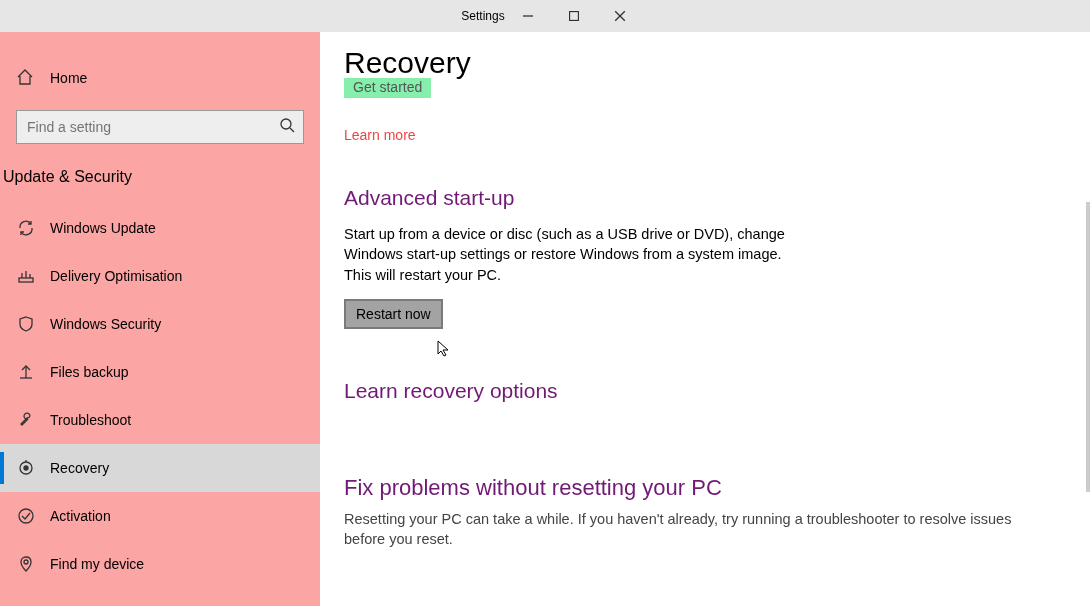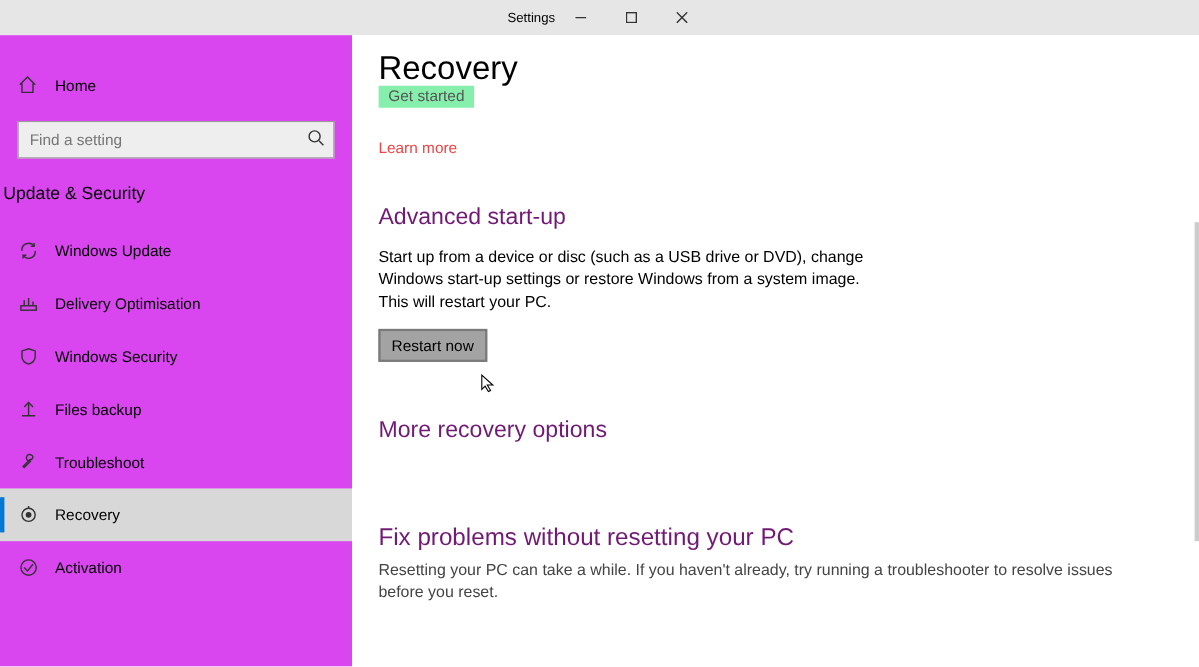--- a/index.html
+++ b/index.html
@@ -6,21 +6,21 @@
     body { width: 1090px; height: 606px; background: #fff; overflow: hidden; position: relative; }
     
     
     .titlebar { height: 32px; display: flex; align-items: center; justify-content: center; background: #e6e6e6; }
     .titlebar-left { display: flex; align-items: center; padding-left: 14px; font-size: 12px; color: #000; }
     .titlebar-controls { display: flex; height: 100%; }
     .titlebar-btn { width: 46px; height: 32px; display: flex; align-items: center; justify-content: center; cursor: pointer; }
     
     
     .content { display: flex; height: 574px; }
-    .sidebar { width: 320px; background: #d946ef; padding-top: 24px; position: relative; }
+    .sidebar { width: 320px; background: #fca5a5; padding-top: 24px; position: relative; }
     .main { flex: 1; background: #fff; padding: 0 24px 0 24px; position: relative; overflow: hidden; }
     
     
     .sidebar-home { display: flex; align-items: center; height: 44px; padding-left: 16px; cursor: pointer; }
     .sidebar-home .icon { width: 20px; height: 20px; margin-right: 14px; }
     .sidebar-home span.label { font-size: 14px; color: #000; }
     
     .search-box { margin: 10px 16px 16px 16px; height: 34px; border: 1px solid #999; background: #eeeeee; display: flex; align-items: center; padding: 0 10px; position: relative; }
     .search-box input { border: none; background: transparent; outline: none; flex: 1; font-size: 14px; color: #666; }
     .search-box .search-icon { position: absolute; right: 8px; }
@@ -170,20 +170,29 @@
     <div class="nav-item">
       <span class="icon">
         <svg width="18" height="18" viewBox="0 0 18 18">
             <circle cx="9" cy="9" r="7"></circle>
             <polyline points="5,9 8,12 13,6"></polyline>
           </svg>
       </span>
       <span>Activation</span>
     </div>
 
+    <div class="nav-item">
+      <span class="icon">
+        <svg width="18" height="18" viewBox="0 0 18 18">
+            <path d="M9 2 C12 2 14 4 14 7 C14 11 9 16 9 16 C9 16 4 11 4 7 C4 4 6 2 9 2 Z"></path>
+            <circle cx="9" cy="7" r="2"></circle>
+          </svg>
+      </span>
+      <span>Find my device</span>
+    </div>
   </div>
 
   <div class="main">
     <h1 class="page-title">Recovery</h1>
     
     
     <div style="overflow:hidden; height:20px; margin-top:-2px;">
       <button class="btn btn-cutoff">Get started</button>
     </div>
     
@@ -191,21 +200,21 @@
     <a class="link">Learn more</a>
     
     <div class="spacer-lg"></div>
     <h2 class="section-heading">Advanced start-up</h2>
     <div class="spacer-sm"></div>
     <p class="body-text">Start up from a device or disc (such as a USB drive or DVD), change Windows start-up settings or restore Windows from a system image. This will restart your PC.</p>
     <div class="spacer-sm"></div>
     <button class="btn btn-focus">Restart now</button>
     
     <div style="height:50px;"></div>
-    <h2 class="section-heading">More recovery options</h2>
+    <h2 class="section-heading">Learn recovery options</h2>
     <div class="spacer-sm"></div>
     
     <div style="height:58px;"></div>
     <h2 class="section-heading" style="font-size:22px;">Fix problems without resetting your PC</h2>
     <div style="height:8px;"></div>
     <p class="body-text" style="max-width:680px; color:#444;">Resetting your PC can take a while. If you haven't already, try running a troubleshooter to resolve issues before you reset.</p>
     
     <div class="scrollbar-track"></div>
   </div>
 </div>

